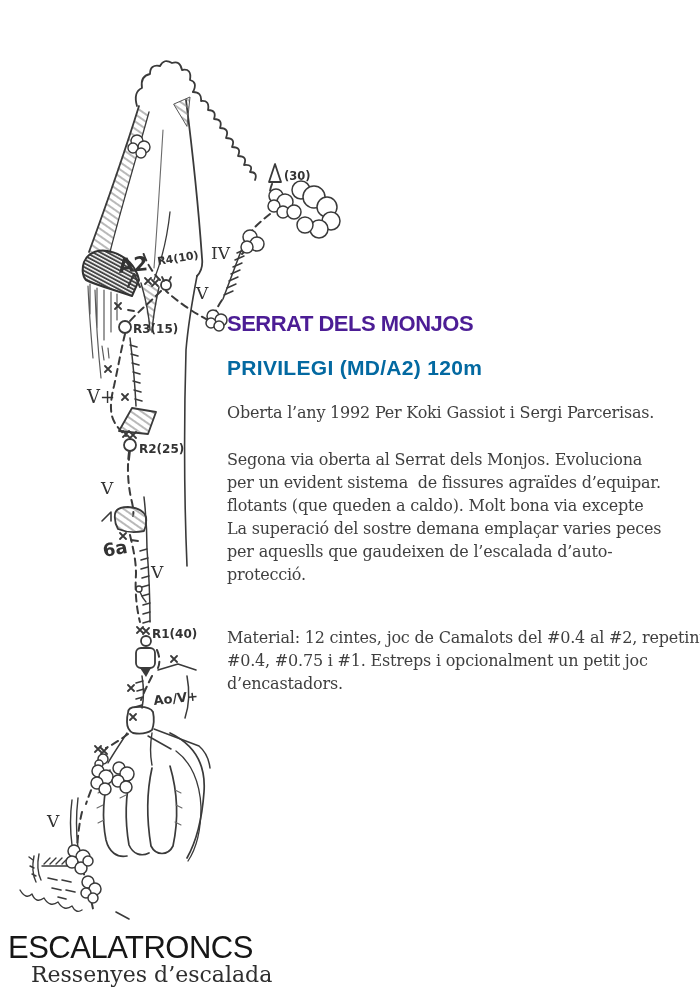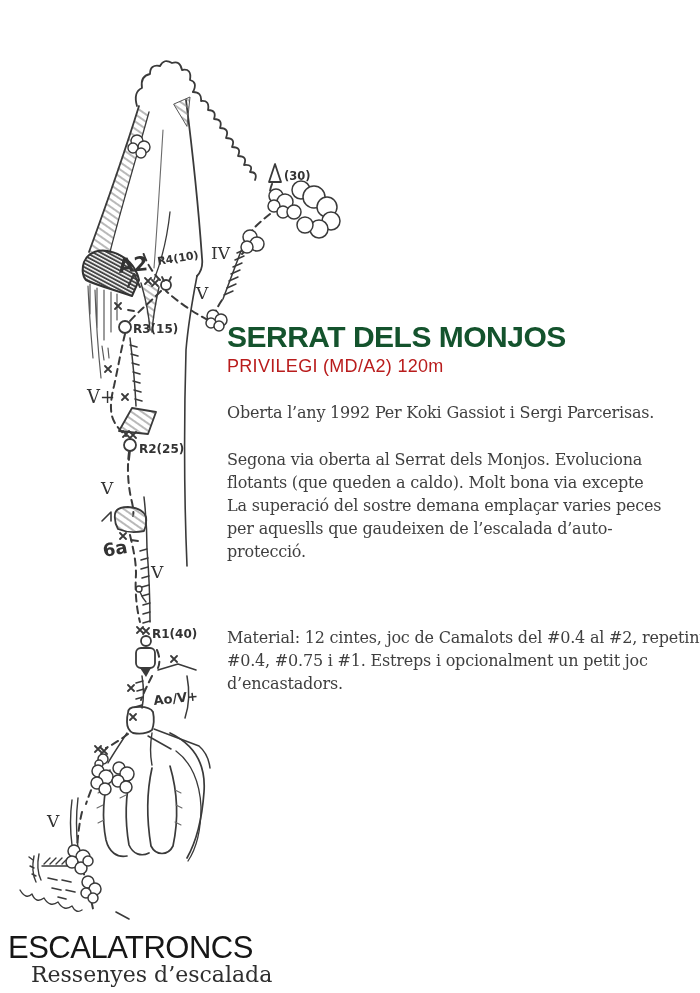--- a/index.html
+++ b/index.html
@@ -2,24 +2,24 @@
 <html><head>
 <meta charset="utf-8">
 <style>
   html,body{margin:0;padding:0;background:#ffffff;}
   .page{position:relative;width:700px;height:993px;background:#ffffff;overflow:hidden;
         font-family:"Liberation Sans",sans-serif;}
   .topo{position:absolute;left:0;top:0;}
   .topo text{font-family:"DejaVu Sans",sans-serif;fill:#333333;}
   .topo text.roman{font-family:"DejaVu Serif",serif;}
   .content{position:absolute;left:227px;top:0;width:465px;}
-  .title{position:absolute;top:320px;left:0;font-size:30px;font-weight:800;
-         letter-spacing:-0.5px;color:#14532d;white-space:pre;}
-  .subtitle{position:absolute;top:356px;left:0;font-size:18px;font-weight:400;
-            color:#b91c1c;letter-spacing:0.3px;white-space:pre;}
+  .title{position:absolute;top:311px;left:0;font-size:22px;font-weight:800;
+         letter-spacing:-0.5px;color:#4c1d95;white-space:pre;}
+  .subtitle{position:absolute;top:356px;left:0;font-size:21px;font-weight:700;
+            color:#0369a1;letter-spacing:0.3px;white-space:pre;}
   .opened{position:absolute;top:403px;left:0;font-family:"DejaVu Serif",serif;
           font-size:16px;color:#3f3f3f;letter-spacing:-0.2px;white-space:pre;text-align:right;}
   .para{position:absolute;left:0;font-family:"DejaVu Serif",serif;font-size:16px;
         color:#3f3f3f;line-height:23px;letter-spacing:-0.2px;}
   .para .line{white-space:pre;}
   .para1{top:448px;}
   .para2{top:626px;}
   .footer-brand{position:absolute;left:8px;top:930px;font-size:31px;font-weight:400;
                 letter-spacing:-0.5px;color:#161616;white-space:pre;}
   .footer-tagline{position:absolute;left:31px;top:962px;font-family:"DejaVu Serif",serif;
@@ -254,20 +254,21 @@
     </g>
   </svg>
 
   <div class="content">
     <h1 class="title" style="margin:0">SERRAT DELS MONJOS</h1>
     <div class="subtitle">PRIVILEGI (MD/A2) 120m</div>
     <div class="opened">Oberta l’any 1992 Per Koki Gassiot i Sergi Parcerisas.</div>
 
     <div class="para para1">
       <div class="line">Segona via oberta al Serrat dels Monjos. Evoluciona</div>
+      <div class="line">per un evident sistema  de fissures agraïdes d’equipar.</div>
       <div class="line">flotants (que queden a caldo). Molt bona via excepte</div>
       <div class="line">La superació del sostre demana emplaçar varies peces</div>
       <div class="line">per aqueslls que gaudeixen de l’escalada d’auto-</div>
       <div class="line">protecció.</div>
     </div>
 
     <div class="para para2">
       <div class="line">Material: 12 cintes, joc de Camalots del #0.4 al #2, repetint</div>
       <div class="line">#0.4, #0.75 i #1. Estreps i opcionalment un petit joc</div>
       <div class="line">d’encastadors.</div>

